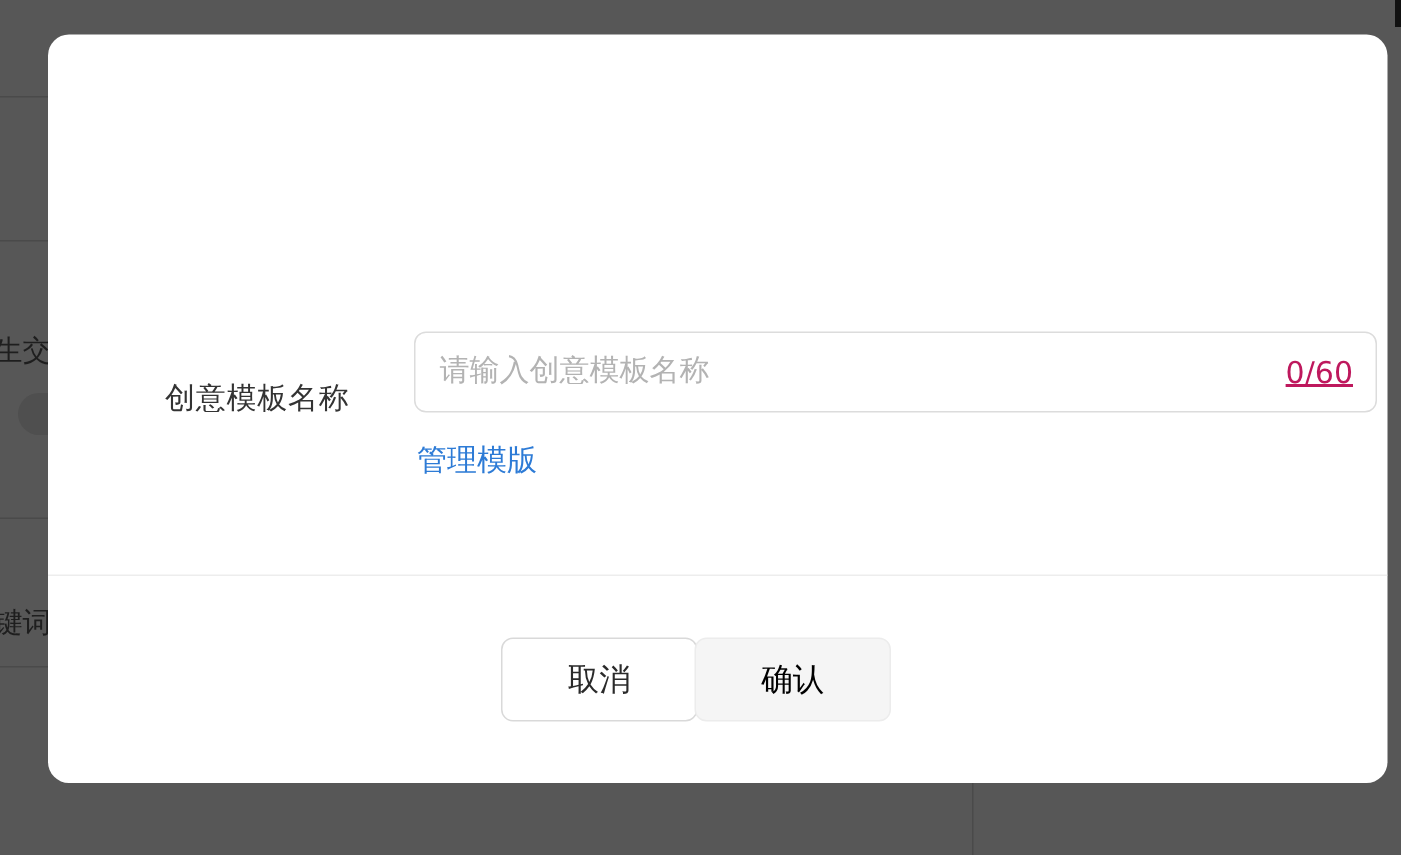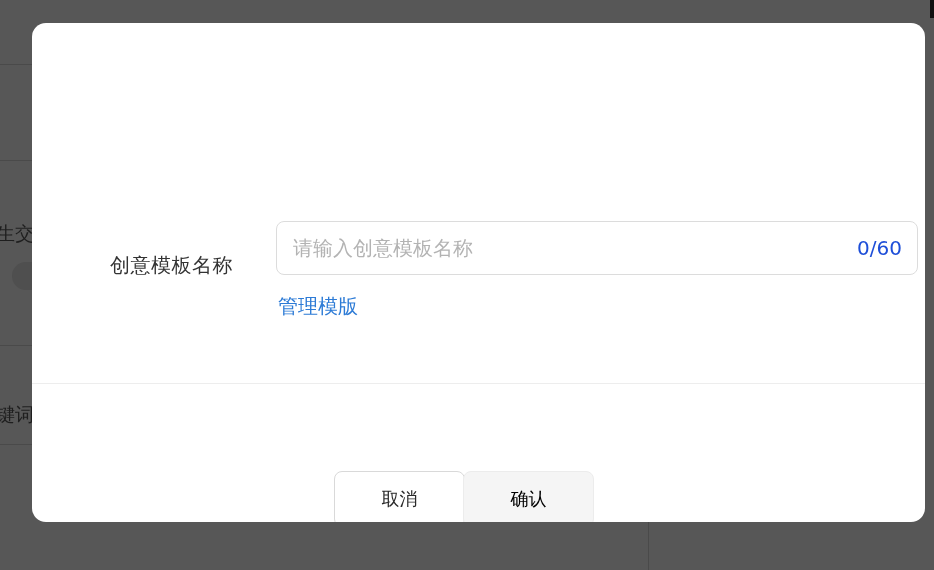--- a/index.html
+++ b/index.html
@@ -64,49 +64,48 @@
     .input-wrap {
       position: absolute; left: 208px; top: 84px;
       width: 642px; height: 54px;
       border: 1px solid #dcdcdc; border-radius: 8px;
       box-sizing: border-box; background: #fff;
     }
     .name-input {
       position: absolute; left: 16px; top: 0; width: 540px; height: 52px;
       border: none; outline: none; background: transparent;
       font-size: 20px; color: #333; padding: 0;
-      font-family: Liberation Serif, serif;
+      font-family: Liberation Mono, monospace;
     }
     .name-input::placeholder { color: #b3b3b3; }
     .char-count {
       position: absolute; right: 15px; top: 14px;
-      font-size: 20px; color: #1d4ed8;
+      font-size: 20px; color: #be185d; text-decoration: underline;
     }
     .manage-link {
       position: absolute; left: 210px; top: 156px;
       font-size: 20px; color: #2d7bd6; cursor: pointer; text-decoration: none;
     }
     .scrollbar-track {
       position: absolute; left: 872px; top: 124px; width: 12px; height: 206px;
     }
     .scrollbar-thumb {
       position: absolute; left: 2px; top: 0; width: 9px; height: 206px;
       border-radius: 5px; background: #d6d6d6;
     }
     .modal-footer {
       position: absolute; left: 0; top: 360px; width: 100%; height: 139px;
       border-top: 1px solid #ededed;
     }
     .btn {
       position: absolute; top: 41px; width: 131px; height: 56px;
       border-radius: 8px; box-sizing: border-box;
-      font-size: 18px; display: flex; align-items: center; justify-content: center;
+      font-size: 21px; display: flex; align-items: center; justify-content: center;
       font-family: "DejaVu Sans", "Liberation Sans", sans-serif;
       cursor: pointer;
-      margin-top: 46px;
     }
     .btn-cancel {
       left: 302px; background: #fff; border: 1.5px solid #d9d9d9; color: #2a2a2a;
     }
     .btn-confirm {
       left: 431px; background: #f5f5f5; border: 1.5px solid #ececec; color: #000000;
       cursor: not-allowed;
     }
   </style>
 </head>

